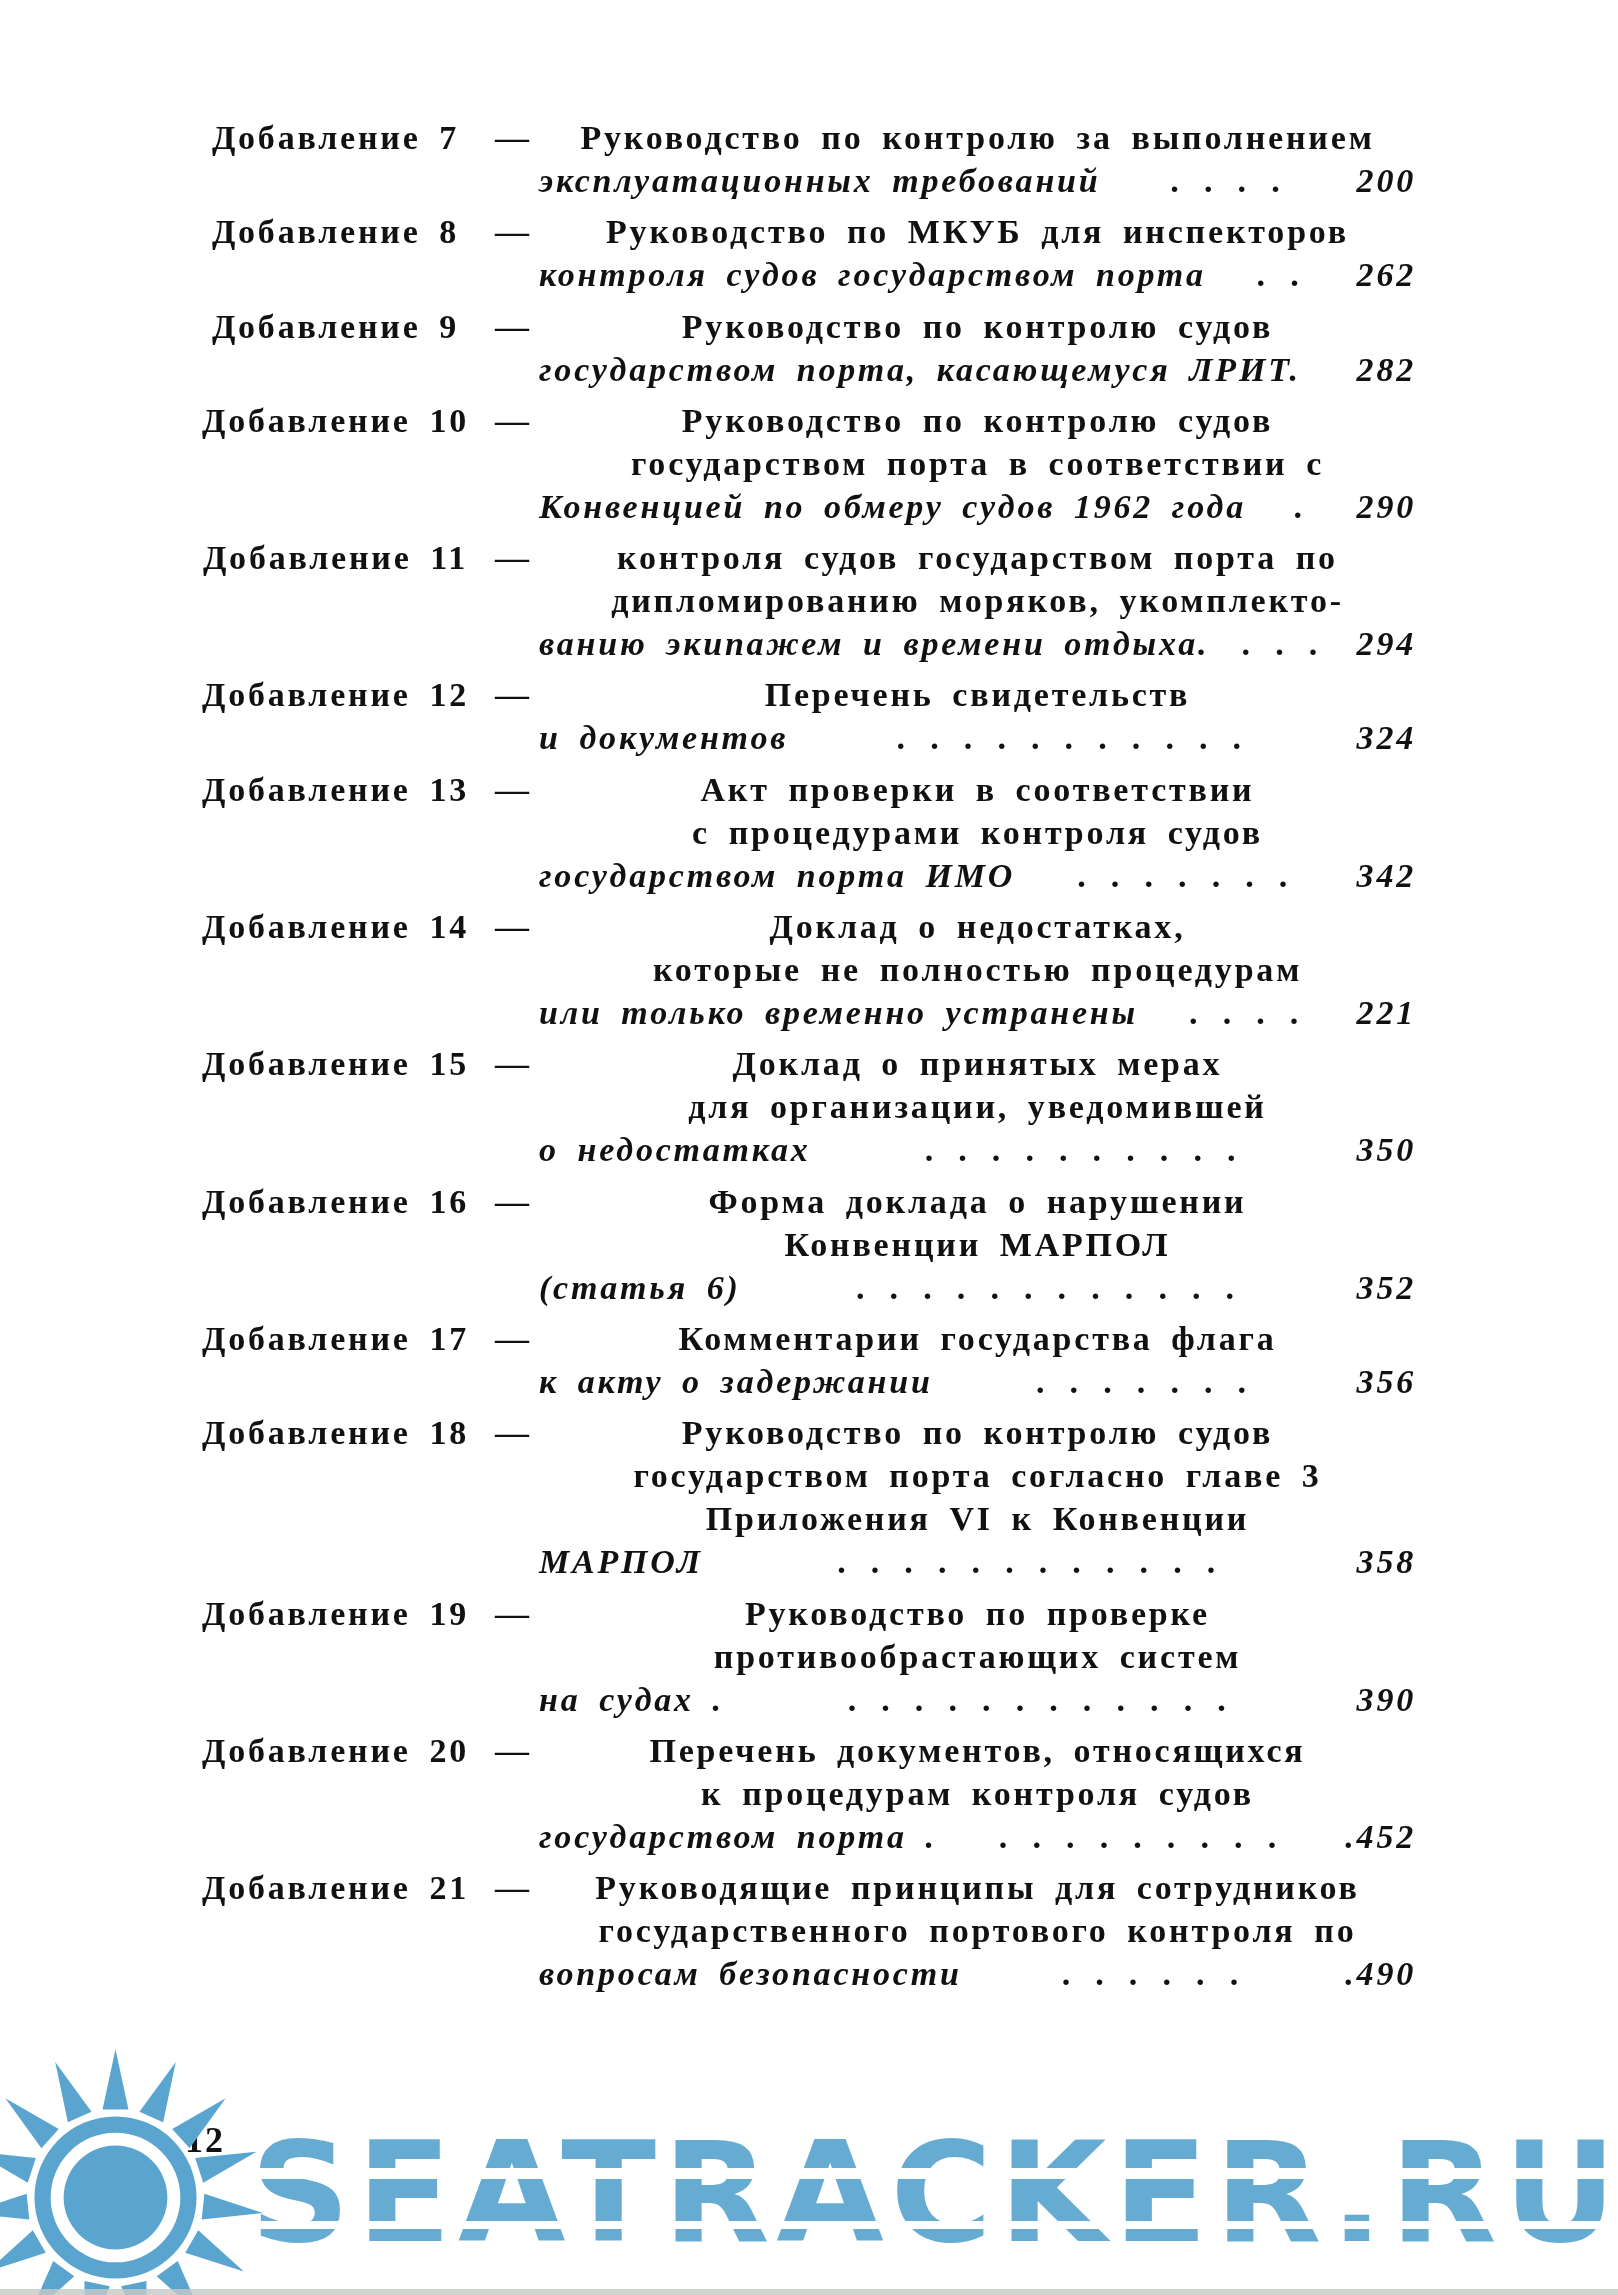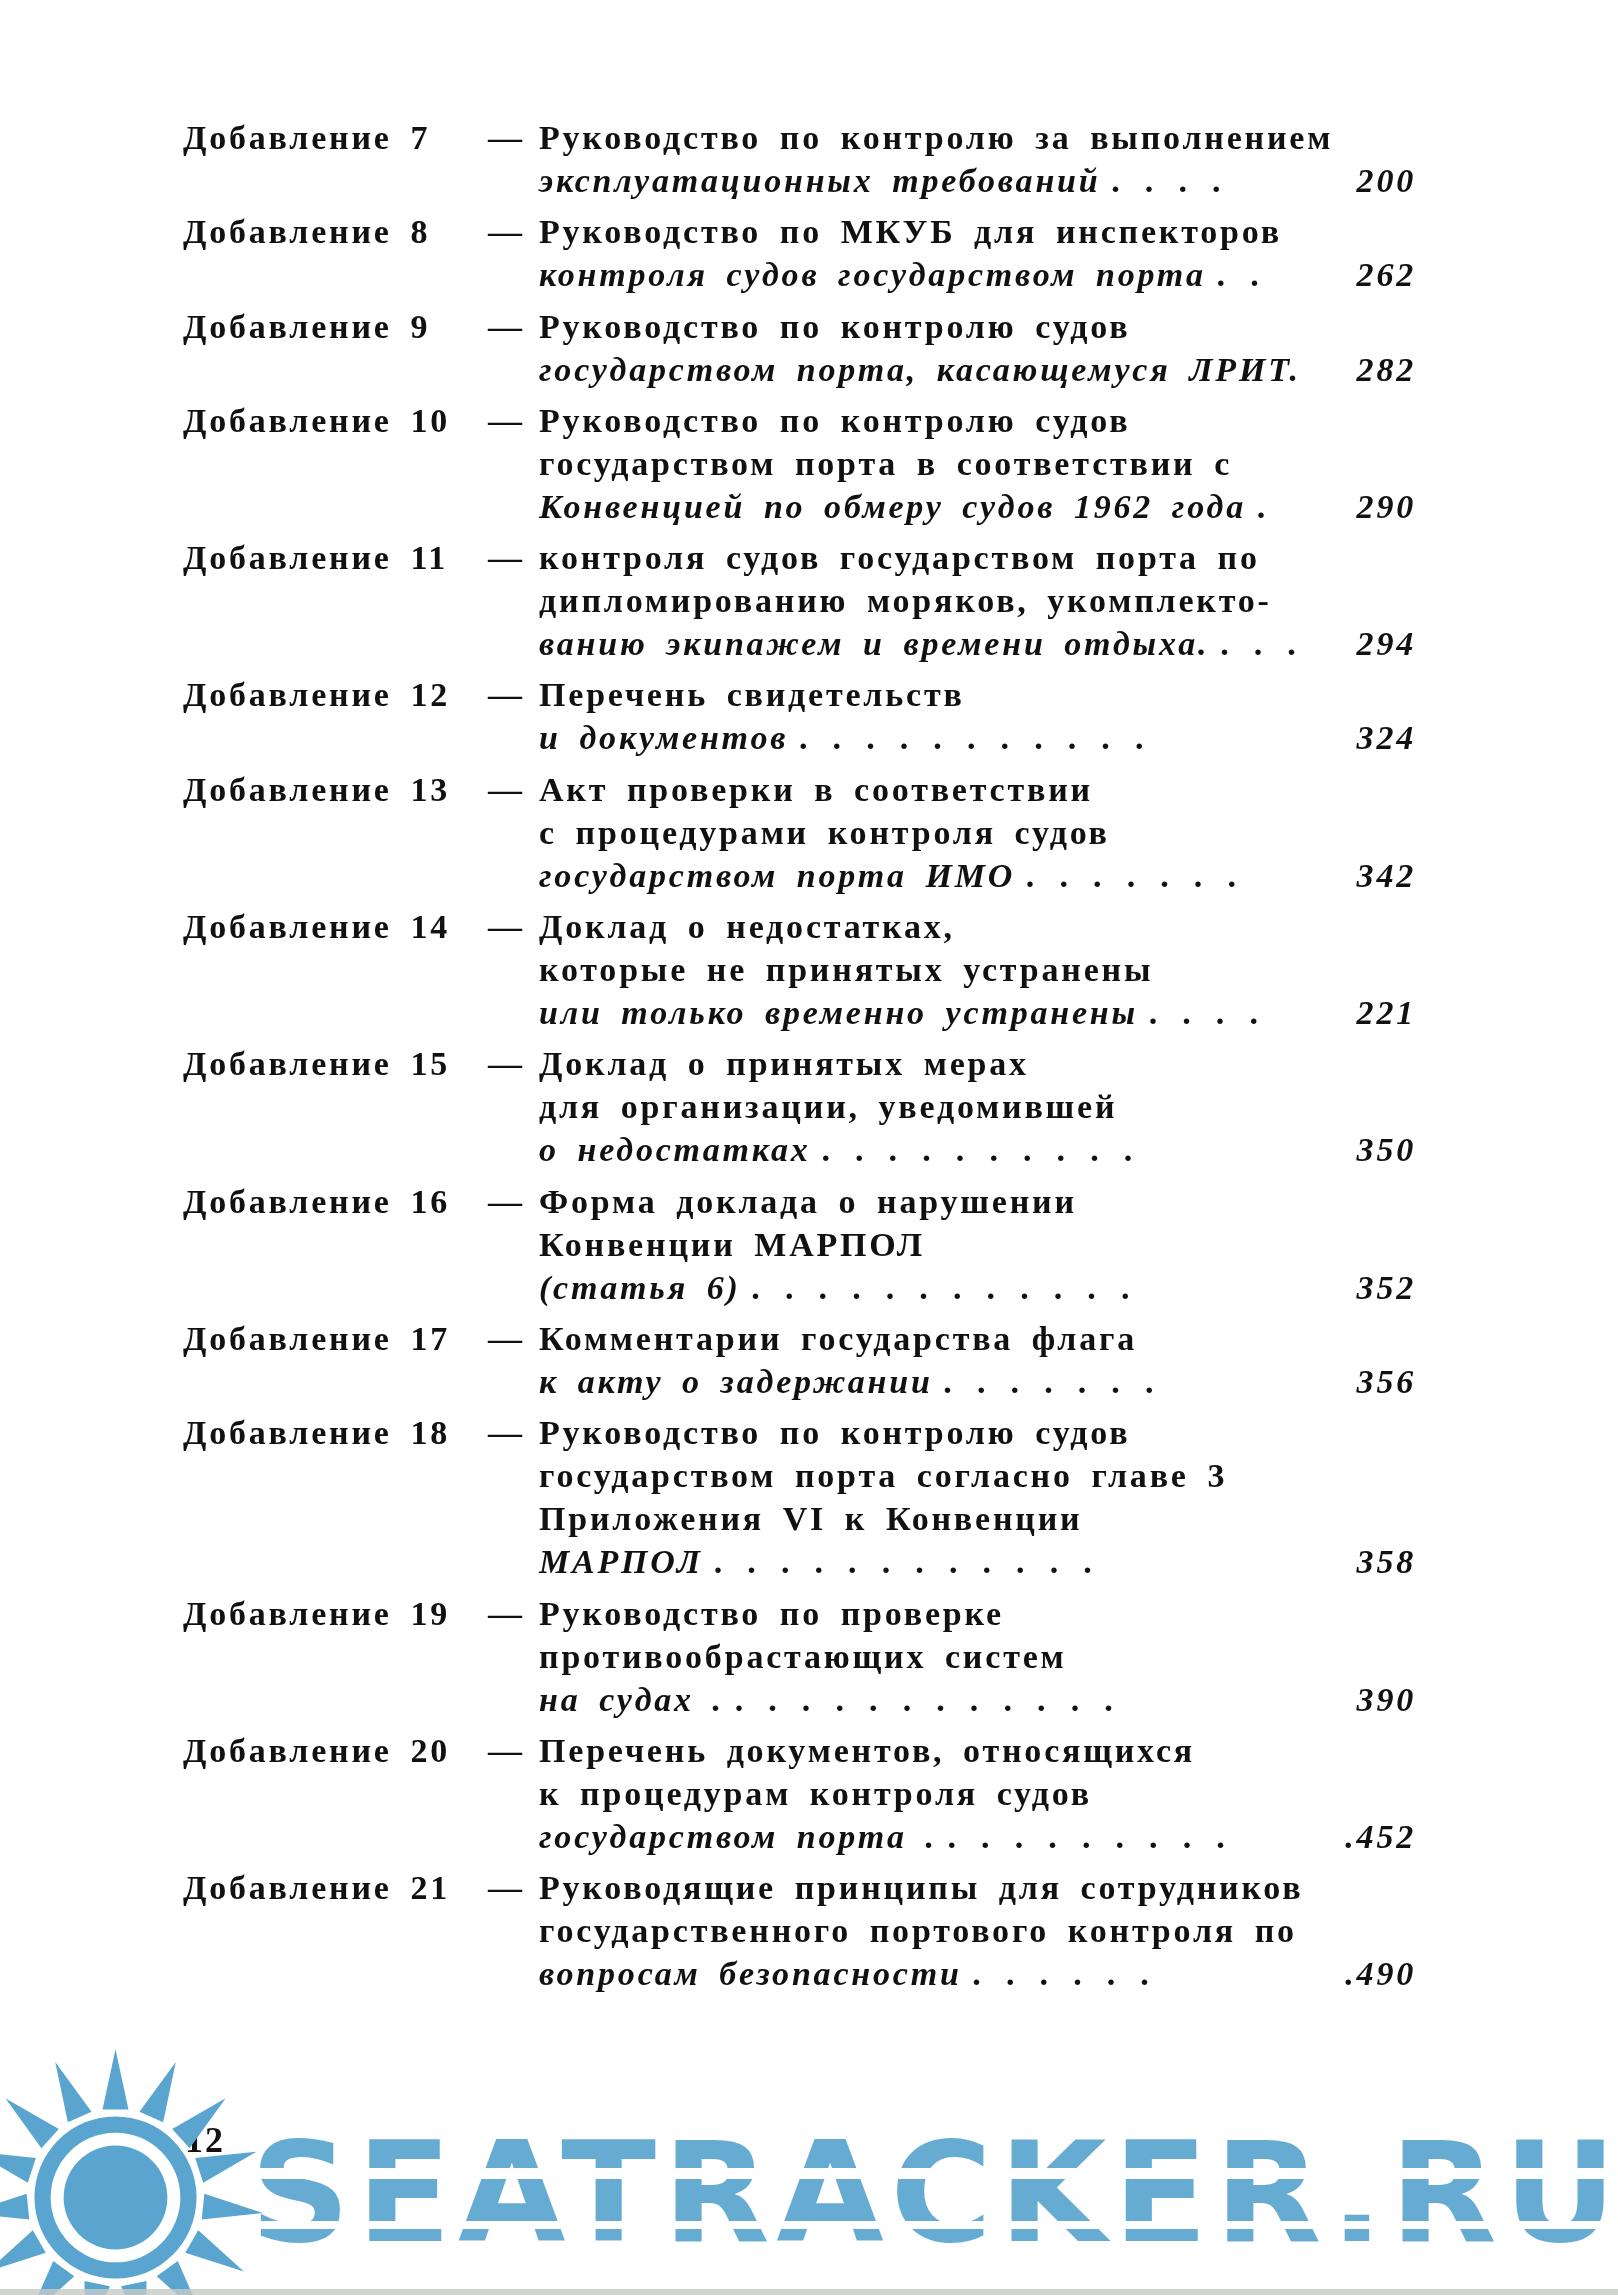--- a/index.html
+++ b/index.html
@@ -20,20 +20,21 @@
   }
   .entry{
     display:flex;
     align-items:flex-start;
     margin-bottom:8.3px;
     font-size:34px;
     line-height:43px;
     font-weight:600;
     letter-spacing:2.8px;
     word-spacing:7.4px;
+    text-align:center;
   }
   .label{
     width:305px;
     flex:0 0 305px;
     white-space:nowrap;
   }
   .dash{
     width:51px;
     flex:0 0 51px;
   }
@@ -187,21 +188,21 @@
             <span class="leader">. . . . . . .</span>
             <span class="pg">342</span>
           </div>
         </div>
       </div>
       <div class="entry">
         <span class="label">Добавление 14</span>
         <span class="dash">—</span>
         <div class="body">
           <div class="line">Доклад о недостатках,</div>
-          <div class="line">которые не принятых устранены</div>
+          <div class="line">которые не полностью процедурам</div>
           <div class="line line-last">
             <span>или только временно устранены</span>
             <span class="leader">. . . .</span>
             <span class="pg">221</span>
           </div>
         </div>
       </div>
       <div class="entry">
         <span class="label">Добавление 15</span>
         <span class="dash">—</span>

